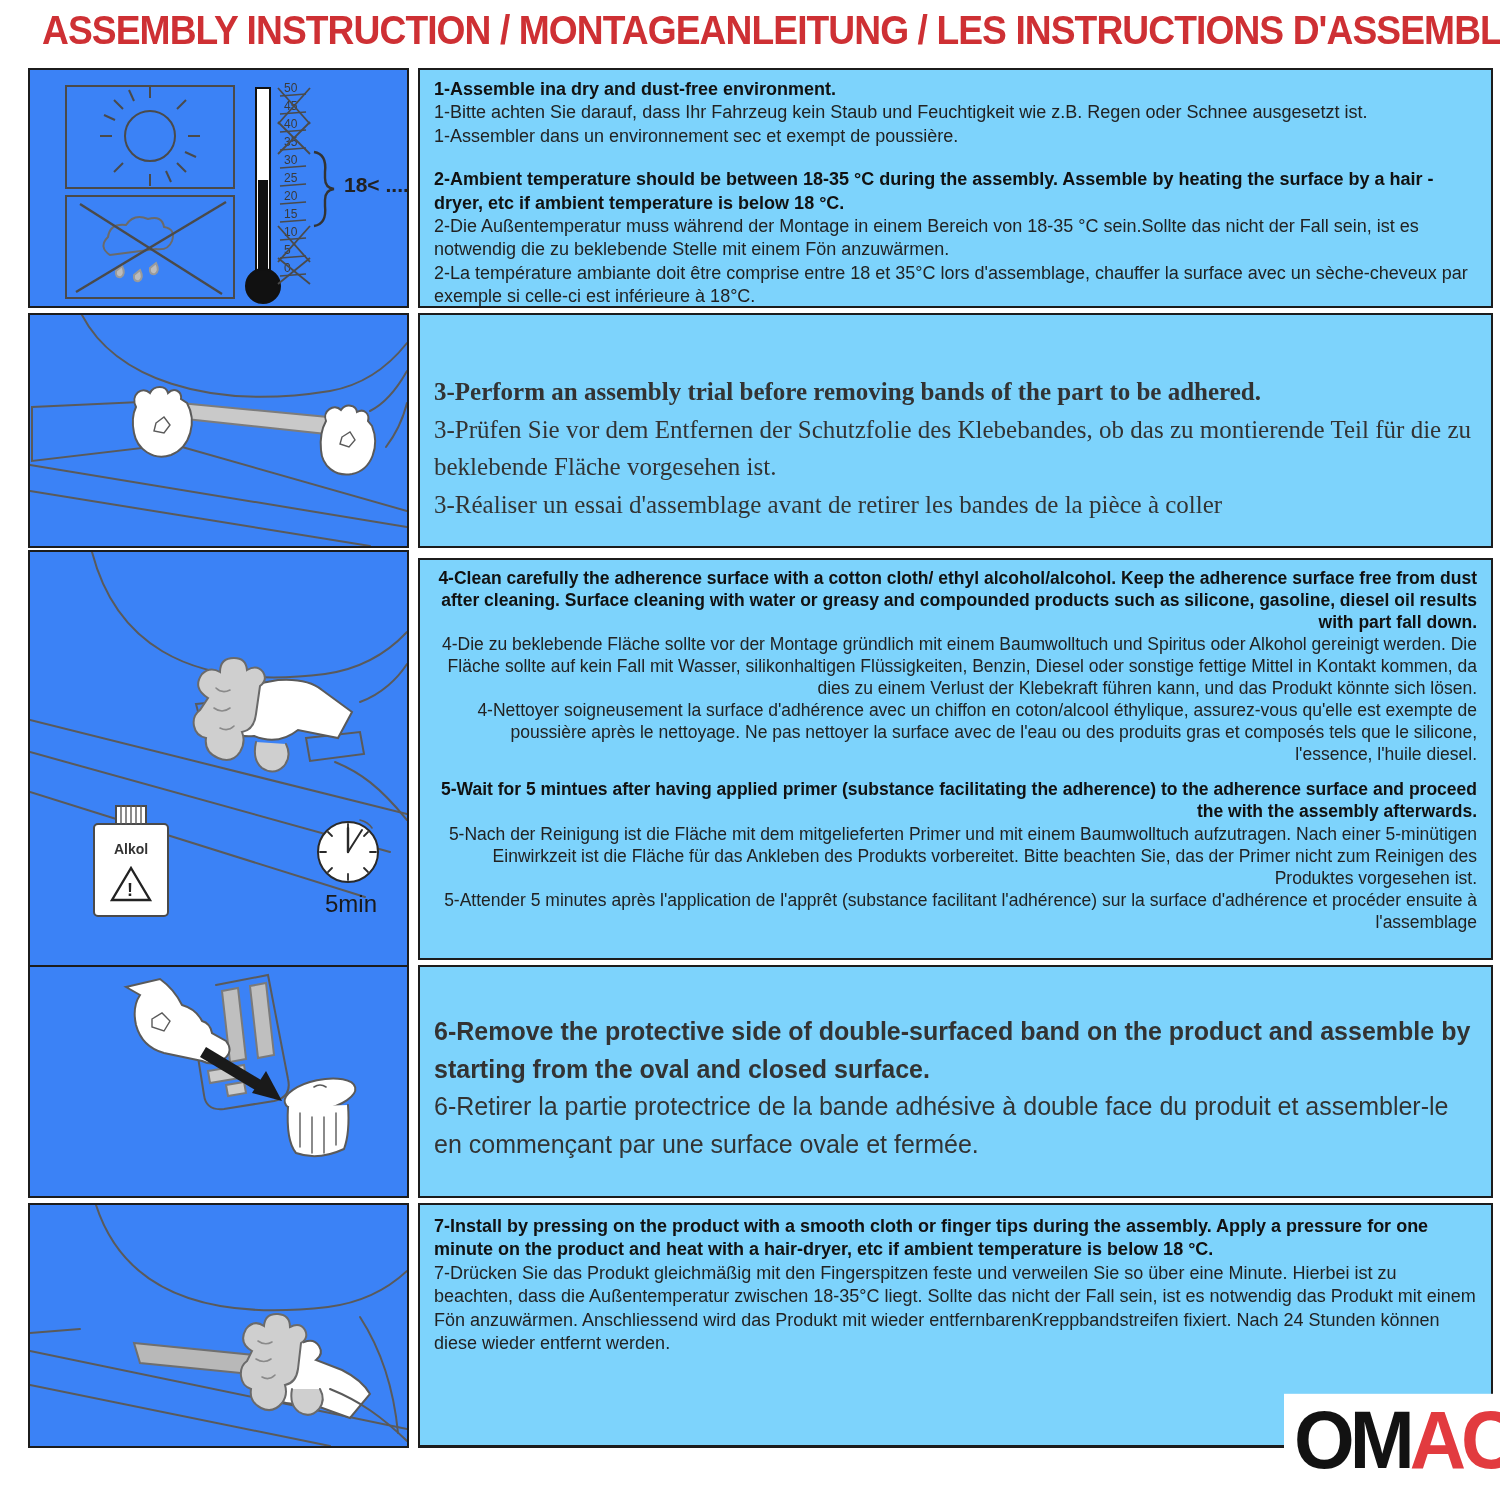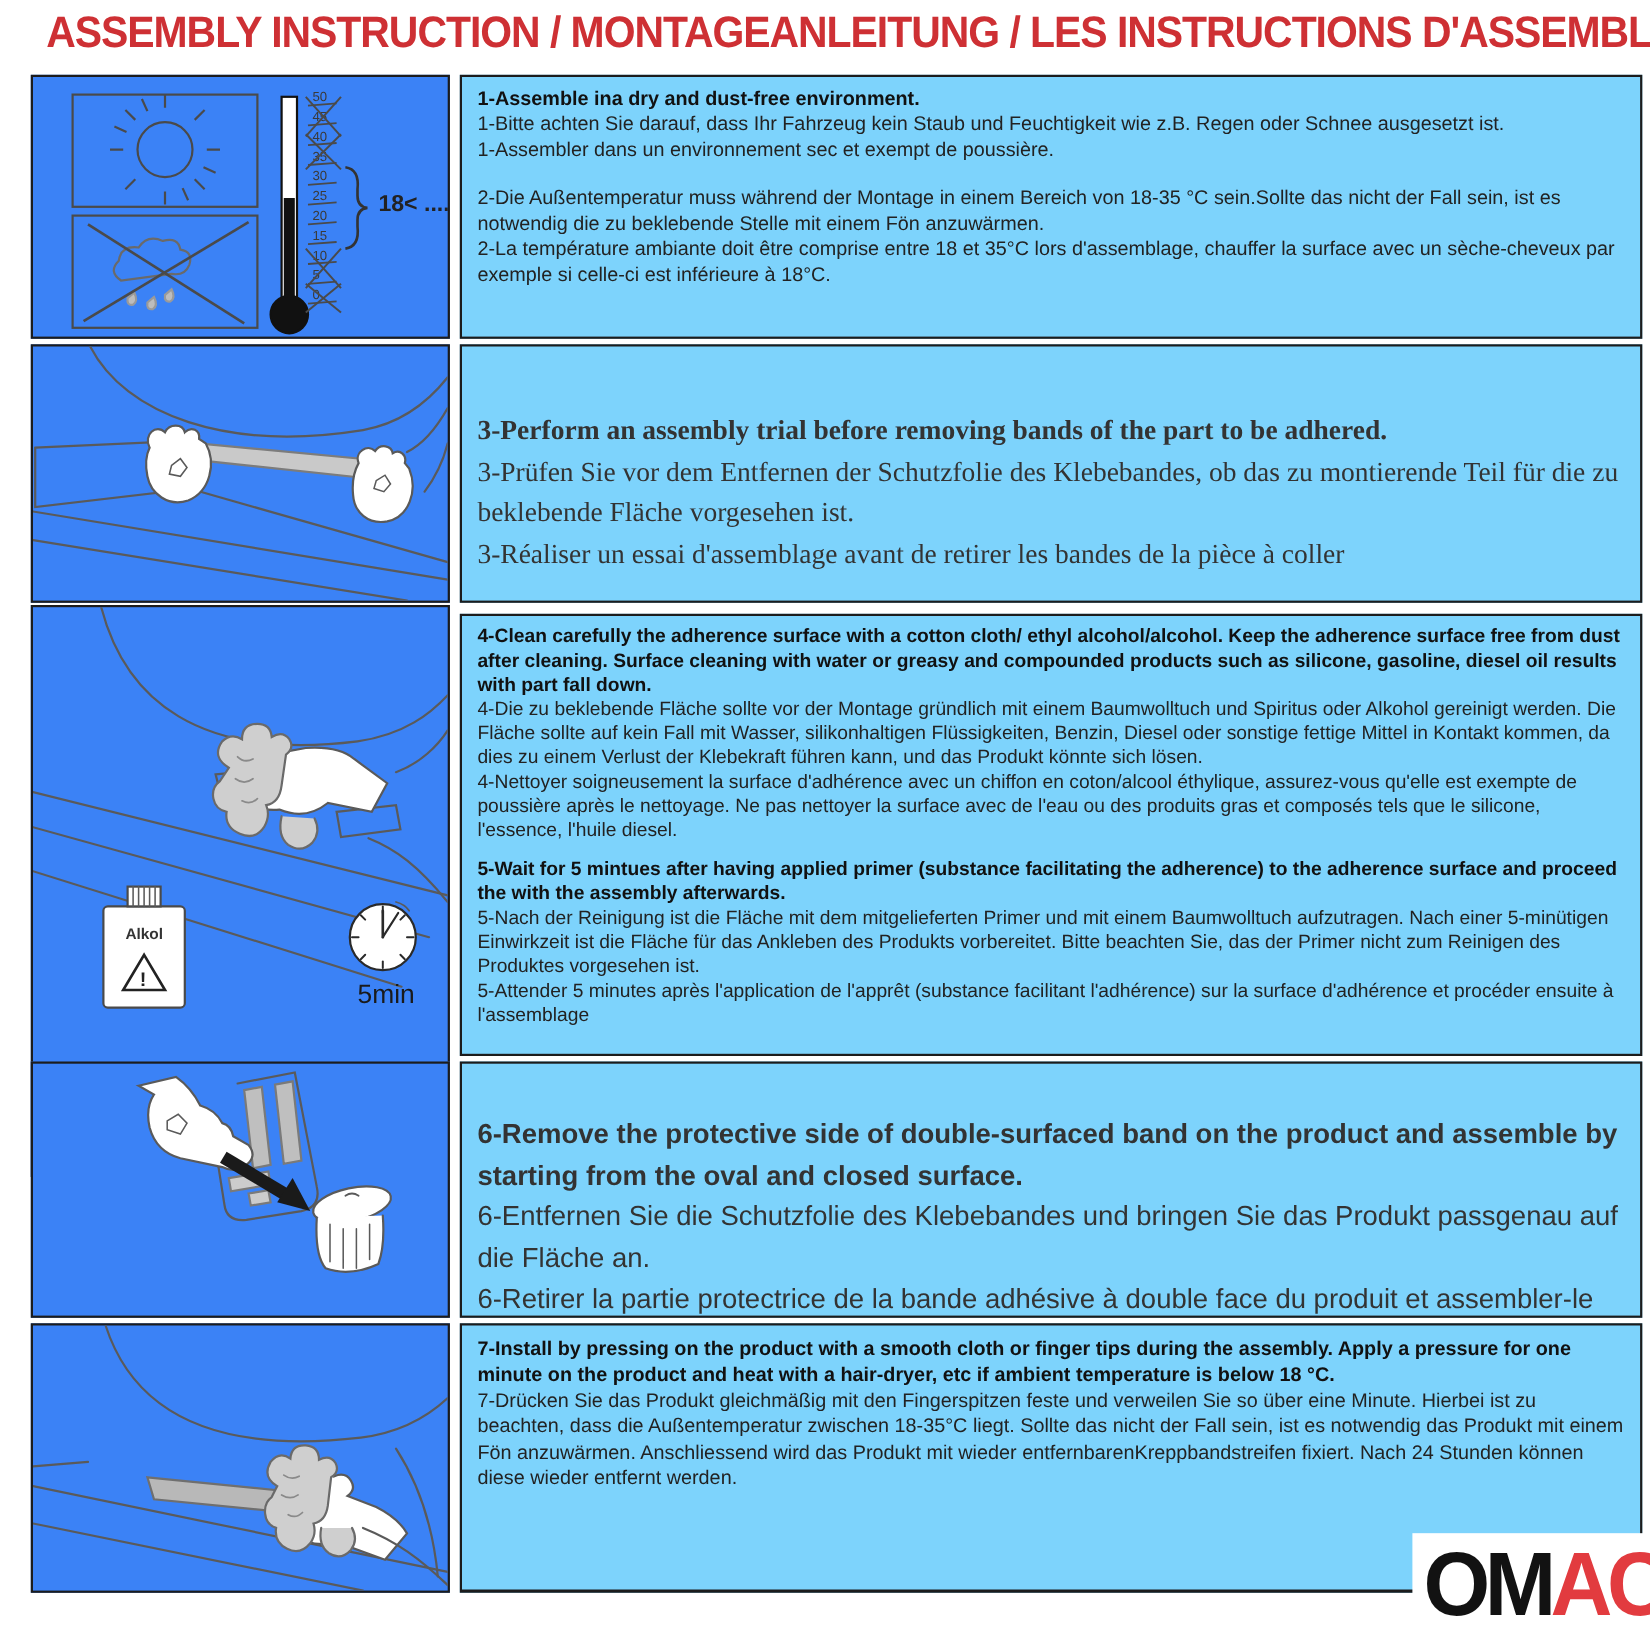--- a/index.html
+++ b/index.html
@@ -119,20 +119,21 @@
       <text x="314" y="122" font-size="21" font-weight="bold" fill="#222">18&lt; ....&lt;35 C</text>
     </g>
   </svg>
 </div>
 
 <div class="textbox t-small" style="top:68px;height:240px;">
   <p class="b">1-Assemble ina dry and dust-free environment.</p>
   <p>1-Bitte achten Sie darauf, dass Ihr Fahrzeug kein Staub und Feuchtigkeit wie z.B. Regen oder Schnee ausgesetzt ist.</p>
   <p>1-Assembler dans un environnement sec et exempt de poussière.</p>
   <div class="gap"></div>
+  <p class="b">2-Ambient temperature should be between 18-35 °C  during the assembly. Assemble by heating the surface by a hair -dryer, etc if ambient temperature is below 18 °C.</p>
   <p>2-Die Außentemperatur muss während der Montage in einem Bereich von 18-35 °C  sein.Sollte das nicht der Fall sein, ist es notwendig die zu beklebende Stelle mit einem Fön anzuwärmen.</p>
   <p>2-La température ambiante doit être comprise entre 18 et 35°C lors d'assemblage, chauffer la surface avec un sèche-cheveux par exemple si celle-ci est inférieure à 18°C.</p>
 </div>
 
 <div class="imgbox" style="top:313px;height:235px;">
   <svg width="377" height="231" viewBox="0 0 377 231">
     <g stroke="#5a5a5a" stroke-width="2" fill="none" stroke-linecap="round">
       <path d="M52,0 C84,62 176,96 300,76 C334,70 358,52 377,28"></path>
       <path d="M340,96 C356,88 368,72 377,56"></path>
       <path d="M356,132 C368,116 374,100 377,88"></path>
@@ -203,21 +204,21 @@
         <line x1="318" y1="300" x2="332" y2="278" stroke="#2a2a2a" stroke-width="2"></line>
         <path d="M330,268 q8,2 12,8" stroke-width="1.6"></path>
       </g>
     </g>
     <text x="84" y="302" font-size="14" font-weight="bold" fill="#333" font-family="Liberation Sans, sans-serif">Alkol</text>
     <text x="97" y="344" font-size="18" font-weight="bold" fill="#222" font-family="Liberation Sans, sans-serif">!</text>
     <text x="295" y="360" font-size="24" fill="#1a1a1a" font-family="Liberation Sans, sans-serif">5min</text>
   </svg>
 </div>
 
-<div class="textbox t-tight" style="top:558px;height:402px;padding-top:7px;">
+<div class="textbox t-tight" style="top:558px;height:402px;padding-top:7px;text-align:right;">
   <p class="b">4-Clean carefully the adherence surface with a cotton cloth/ ethyl alcohol/alcohol. Keep the adherence surface free from dust after cleaning. Surface cleaning with water or greasy and compounded products such as silicone, gasoline, diesel oil results with part fall down.</p>
   <p>4-Die zu beklebende Fläche sollte vor der Montage gründlich mit einem Baumwolltuch und Spiritus oder Alkohol gereinigt werden. Die Fläche sollte auf kein Fall mit Wasser, silikonhaltigen Flüssigkeiten, Benzin, Diesel oder sonstige fettige Mittel in Kontakt kommen, da dies zu einem Verlust der Klebekraft führen kann, und das Produkt könnte sich lösen.</p>
   <p>4-Nettoyer soigneusement la surface d'adhérence avec un chiffon en coton/alcool éthylique, assurez-vous qu'elle est exempte de poussière après le nettoyage. Ne pas nettoyer la surface avec de l'eau ou des produits gras et composés tels que le silicone, l'essence, l'huile diesel.</p>
   <div class="gap-sm"></div>
   <p class="b">5-Wait for 5 mintues after having applied primer (substance facilitating the adherence) to the adherence surface and proceed the with the assembly afterwards.</p>
   <p>5-Nach der Reinigung ist die Fläche mit dem mitgelieferten Primer und mit einem Baumwolltuch aufzutragen. Nach einer 5-minütigen Einwirkzeit ist die Fläche für das Ankleben des Produkts vorbereitet. Bitte beachten Sie, das der Primer nicht zum Reinigen des Produktes vorgesehen ist.</p>
   <p>5-Attender 5 minutes après l'application de l'apprêt (substance facilitant l'adhérence) sur la surface d'adhérence et procéder ensuite à l'assemblage</p>
 </div>
 
 <div class="imgbox" style="top:965px;height:233px;">
@@ -245,21 +246,20 @@
         <path d="M284,120 q6,-4 12,0" stroke-width="1.6"></path>
         <path d="M258,140 q-2,34 8,46 q22,8 48,-4 q6,-16 4,-44" fill="#ffffff" stroke="#5a5a5a"></path>
         <path d="M270,146 v34 M282,150 v36 M294,150 v36 M306,146 v32" stroke-width="1.4"></path>
       </g>
     </g>
   </svg>
 </div>
 
 <div class="textbox t-big" style="top:965px;height:233px;padding-top:46px;">
   <p class="b">6-Remove the protective side of double-surfaced band on the product and assemble by starting from the oval and closed surface.</p>
-  <p>6-Entfernen Sie die Schutzfolie des Klebebandes und bringen Sie das Produkt passgenau auf die Fläche an.</p>
   <p>6-Retirer la partie protectrice de la bande adhésive à double face du produit et assembler-le en commençant par une surface ovale et fermée.</p>
 </div>
 
 <div class="imgbox" style="top:1203px;height:245px;">
   <svg width="377" height="241" viewBox="0 0 377 241">
     <g stroke="#5a5a5a" stroke-width="2" fill="none" stroke-linecap="round">
       <path d="M66,0 C90,74 158,118 298,102 C338,97 362,80 377,66"></path>
       <path d="M330,112 C352,146 364,186 368,228"></path>
       <path d="M0,146 L377,224"></path>
       <path d="M0,180 L300,241"></path>

